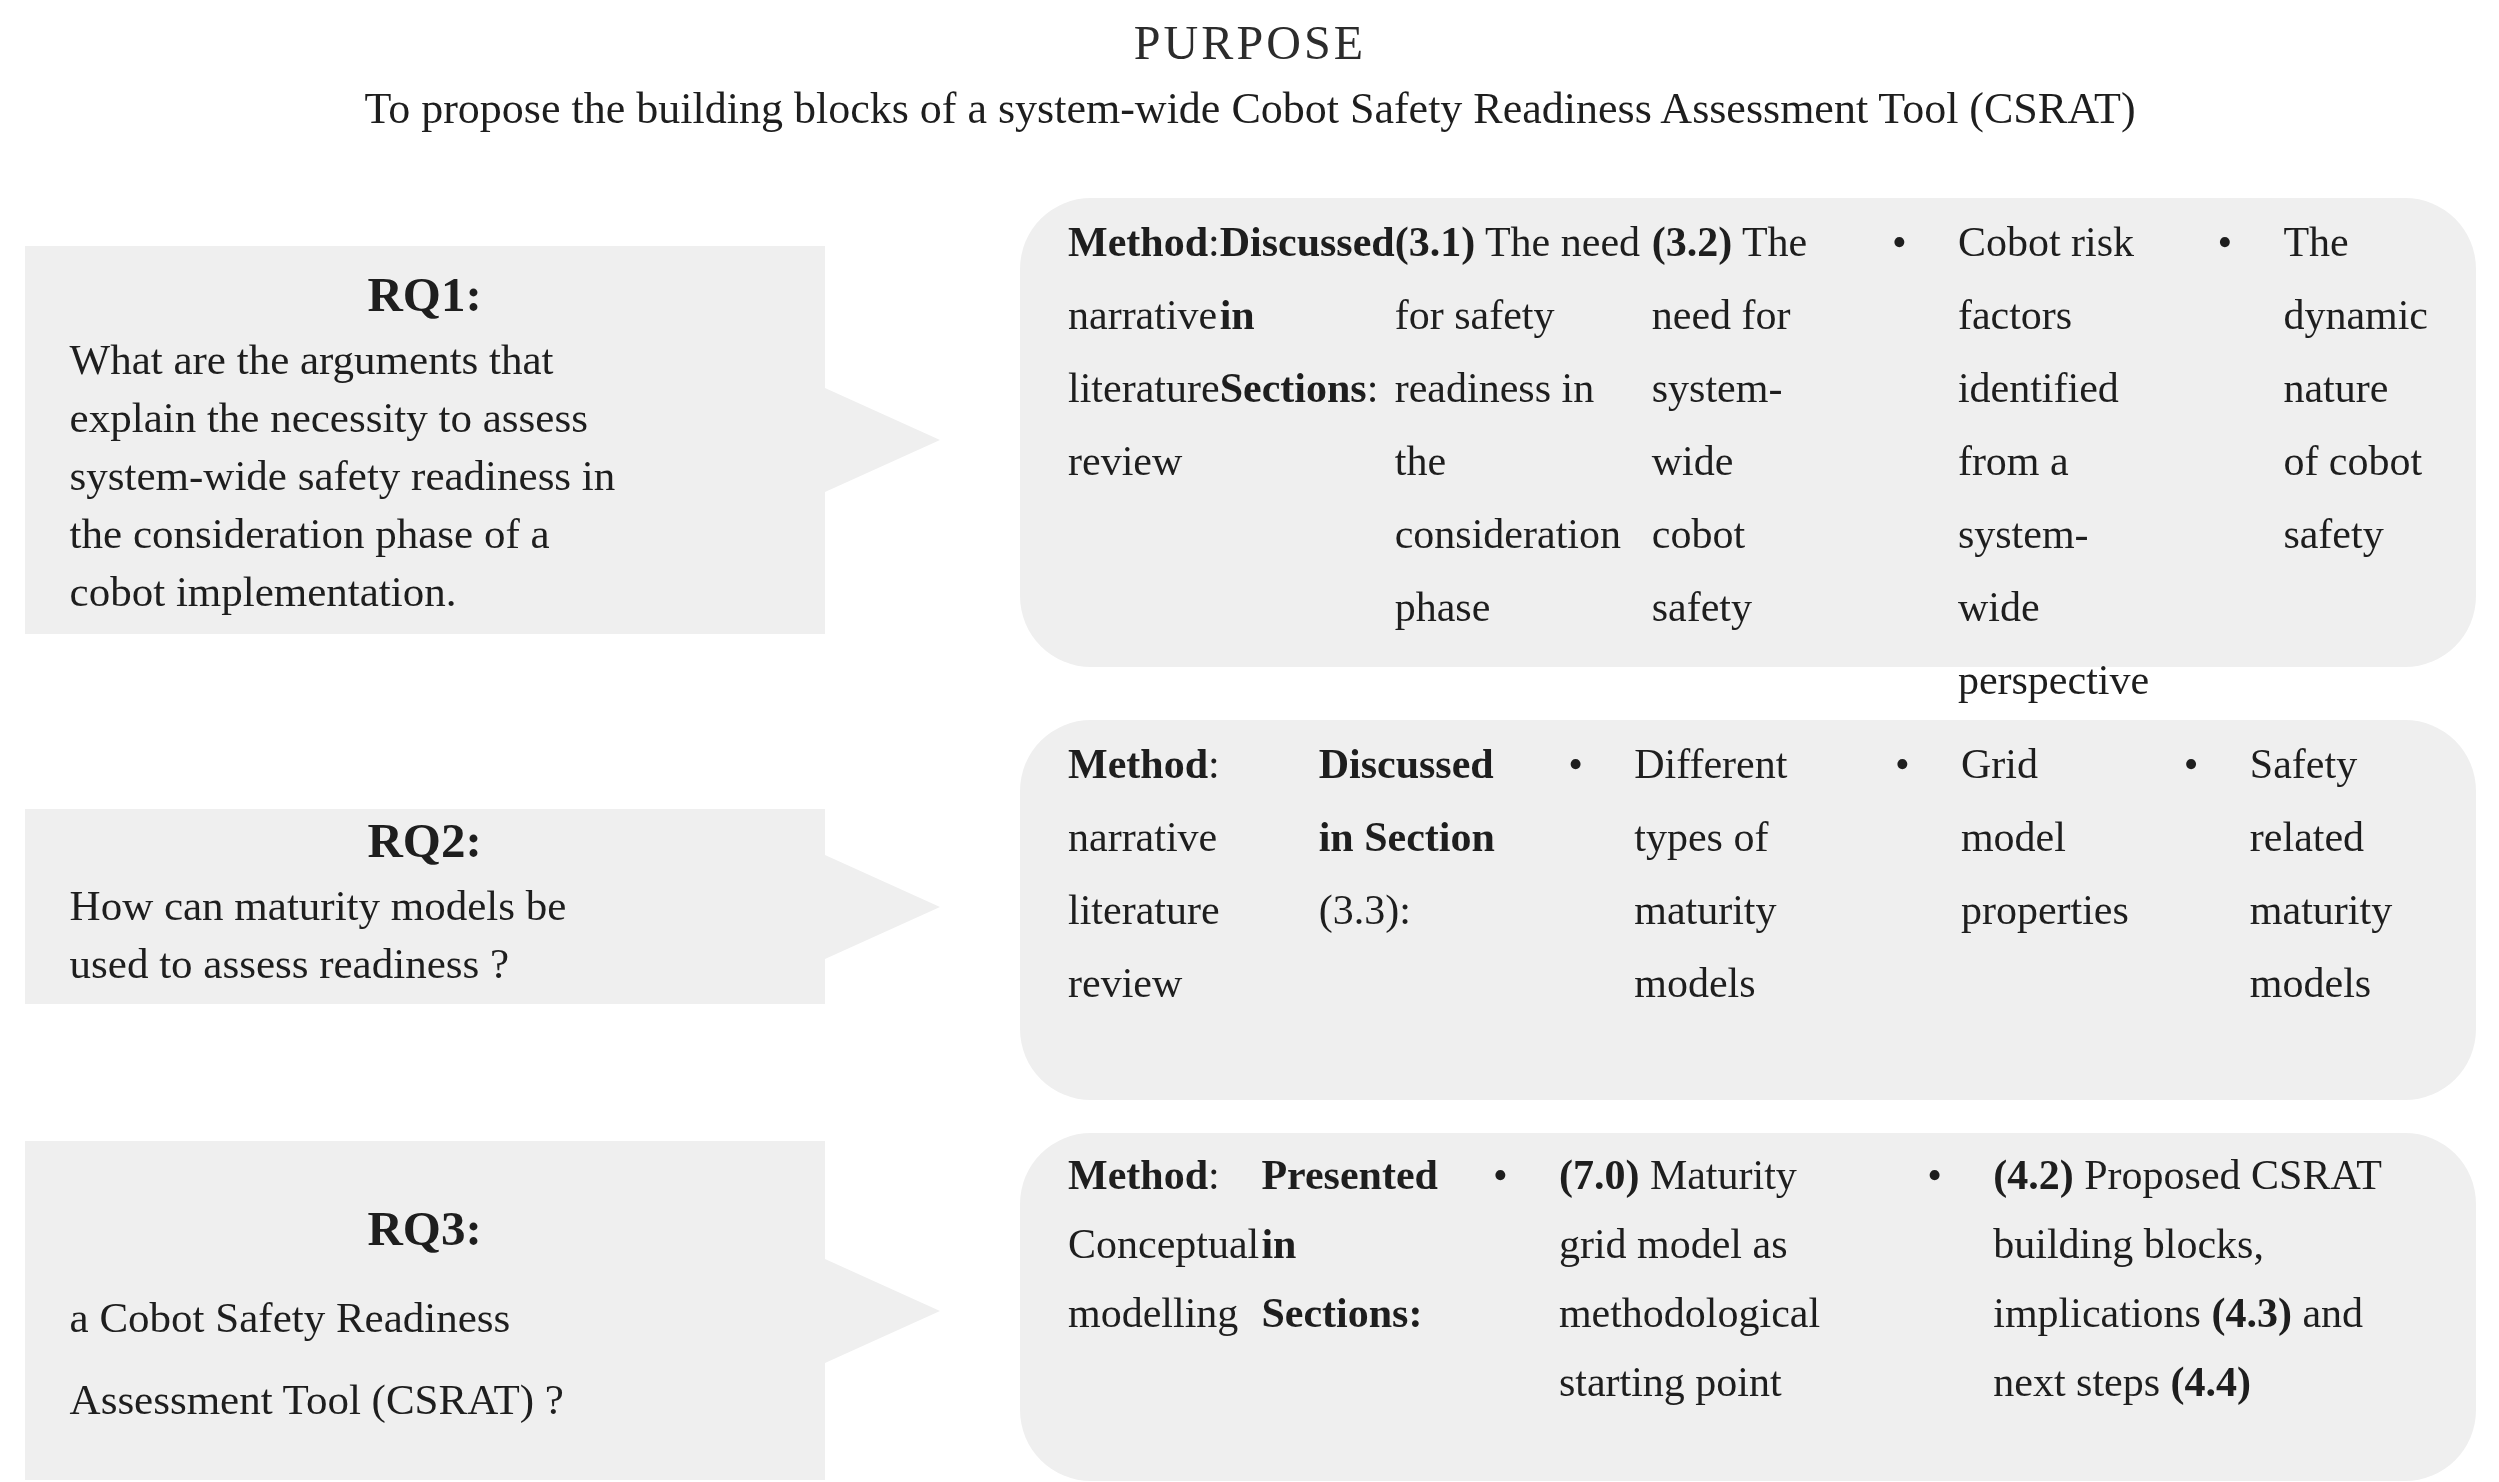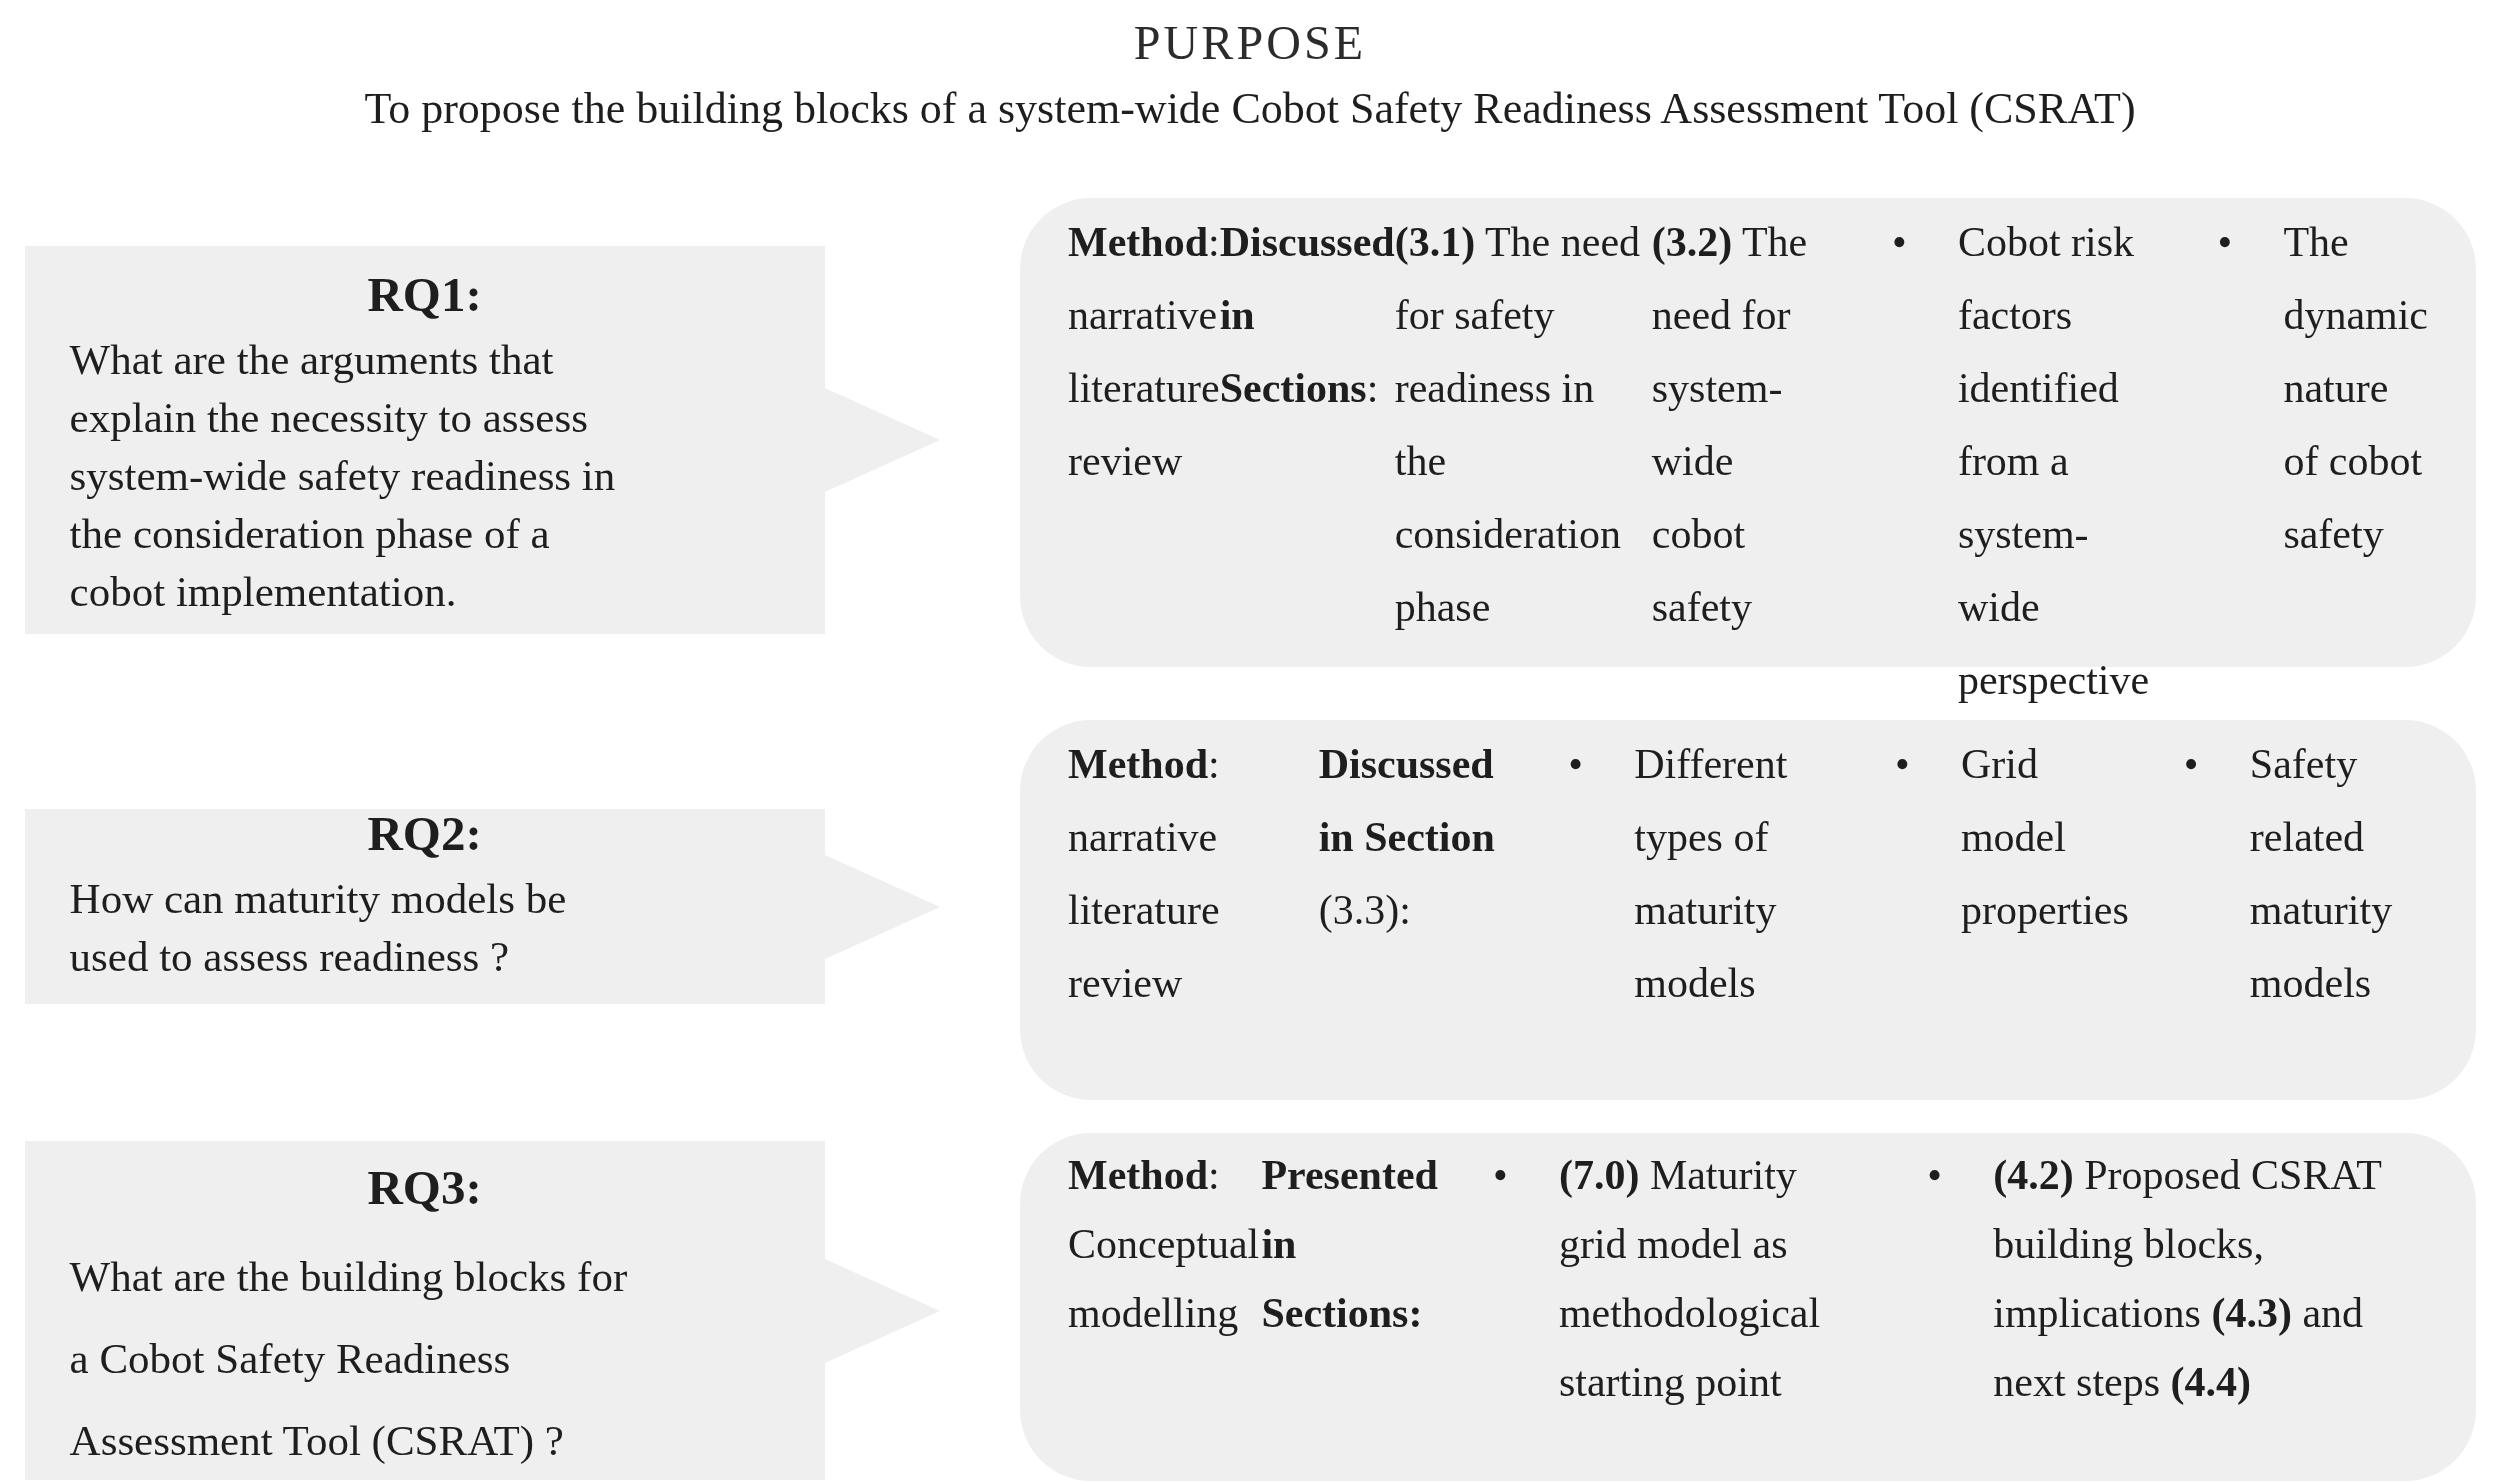--- a/index.html
+++ b/index.html
@@ -25,21 +25,21 @@
 
   
   .rq-box {
     position: absolute;
     left: 24.6px;
     width: 800px;
     background: #efefef;
     display: flex;
     flex-direction: column;
     justify-content: center;
-    padding: 18px 45px;
+    padding: 11px 45px;
     font-size: 43px;
     line-height: 58px;
   }
   .rq-label {
     font-size: 49px;
     font-weight: 700;
     text-align: center;
     line-height: 72px;
   }
   .pointer {
@@ -145,21 +145,20 @@
       <span class="bt">Grid model properties</span>
     </div>
     <div class="line bullet">
       <span class="dot">•</span>
       <span class="bt">Safety related maturity models</span>
     </div>
   </section>
 
   <section class="rq-box" id="rq3-box">
     <div class="rq-label">RQ3:</div>
-    <div class="rq-line">What are the building blocks for</div>
     <div class="rq-line">a Cobot Safety Readiness</div>
     <div class="rq-line">Assessment Tool (CSRAT) ?</div>
     <div class="pointer"></div>
   </section>
 
   <section class="ans-box tight" id="ans3-box">
     <div class="line">
       <span class="b">Method</span><span>: Conceptual modelling</span>
     </div>
     <div class="line">

